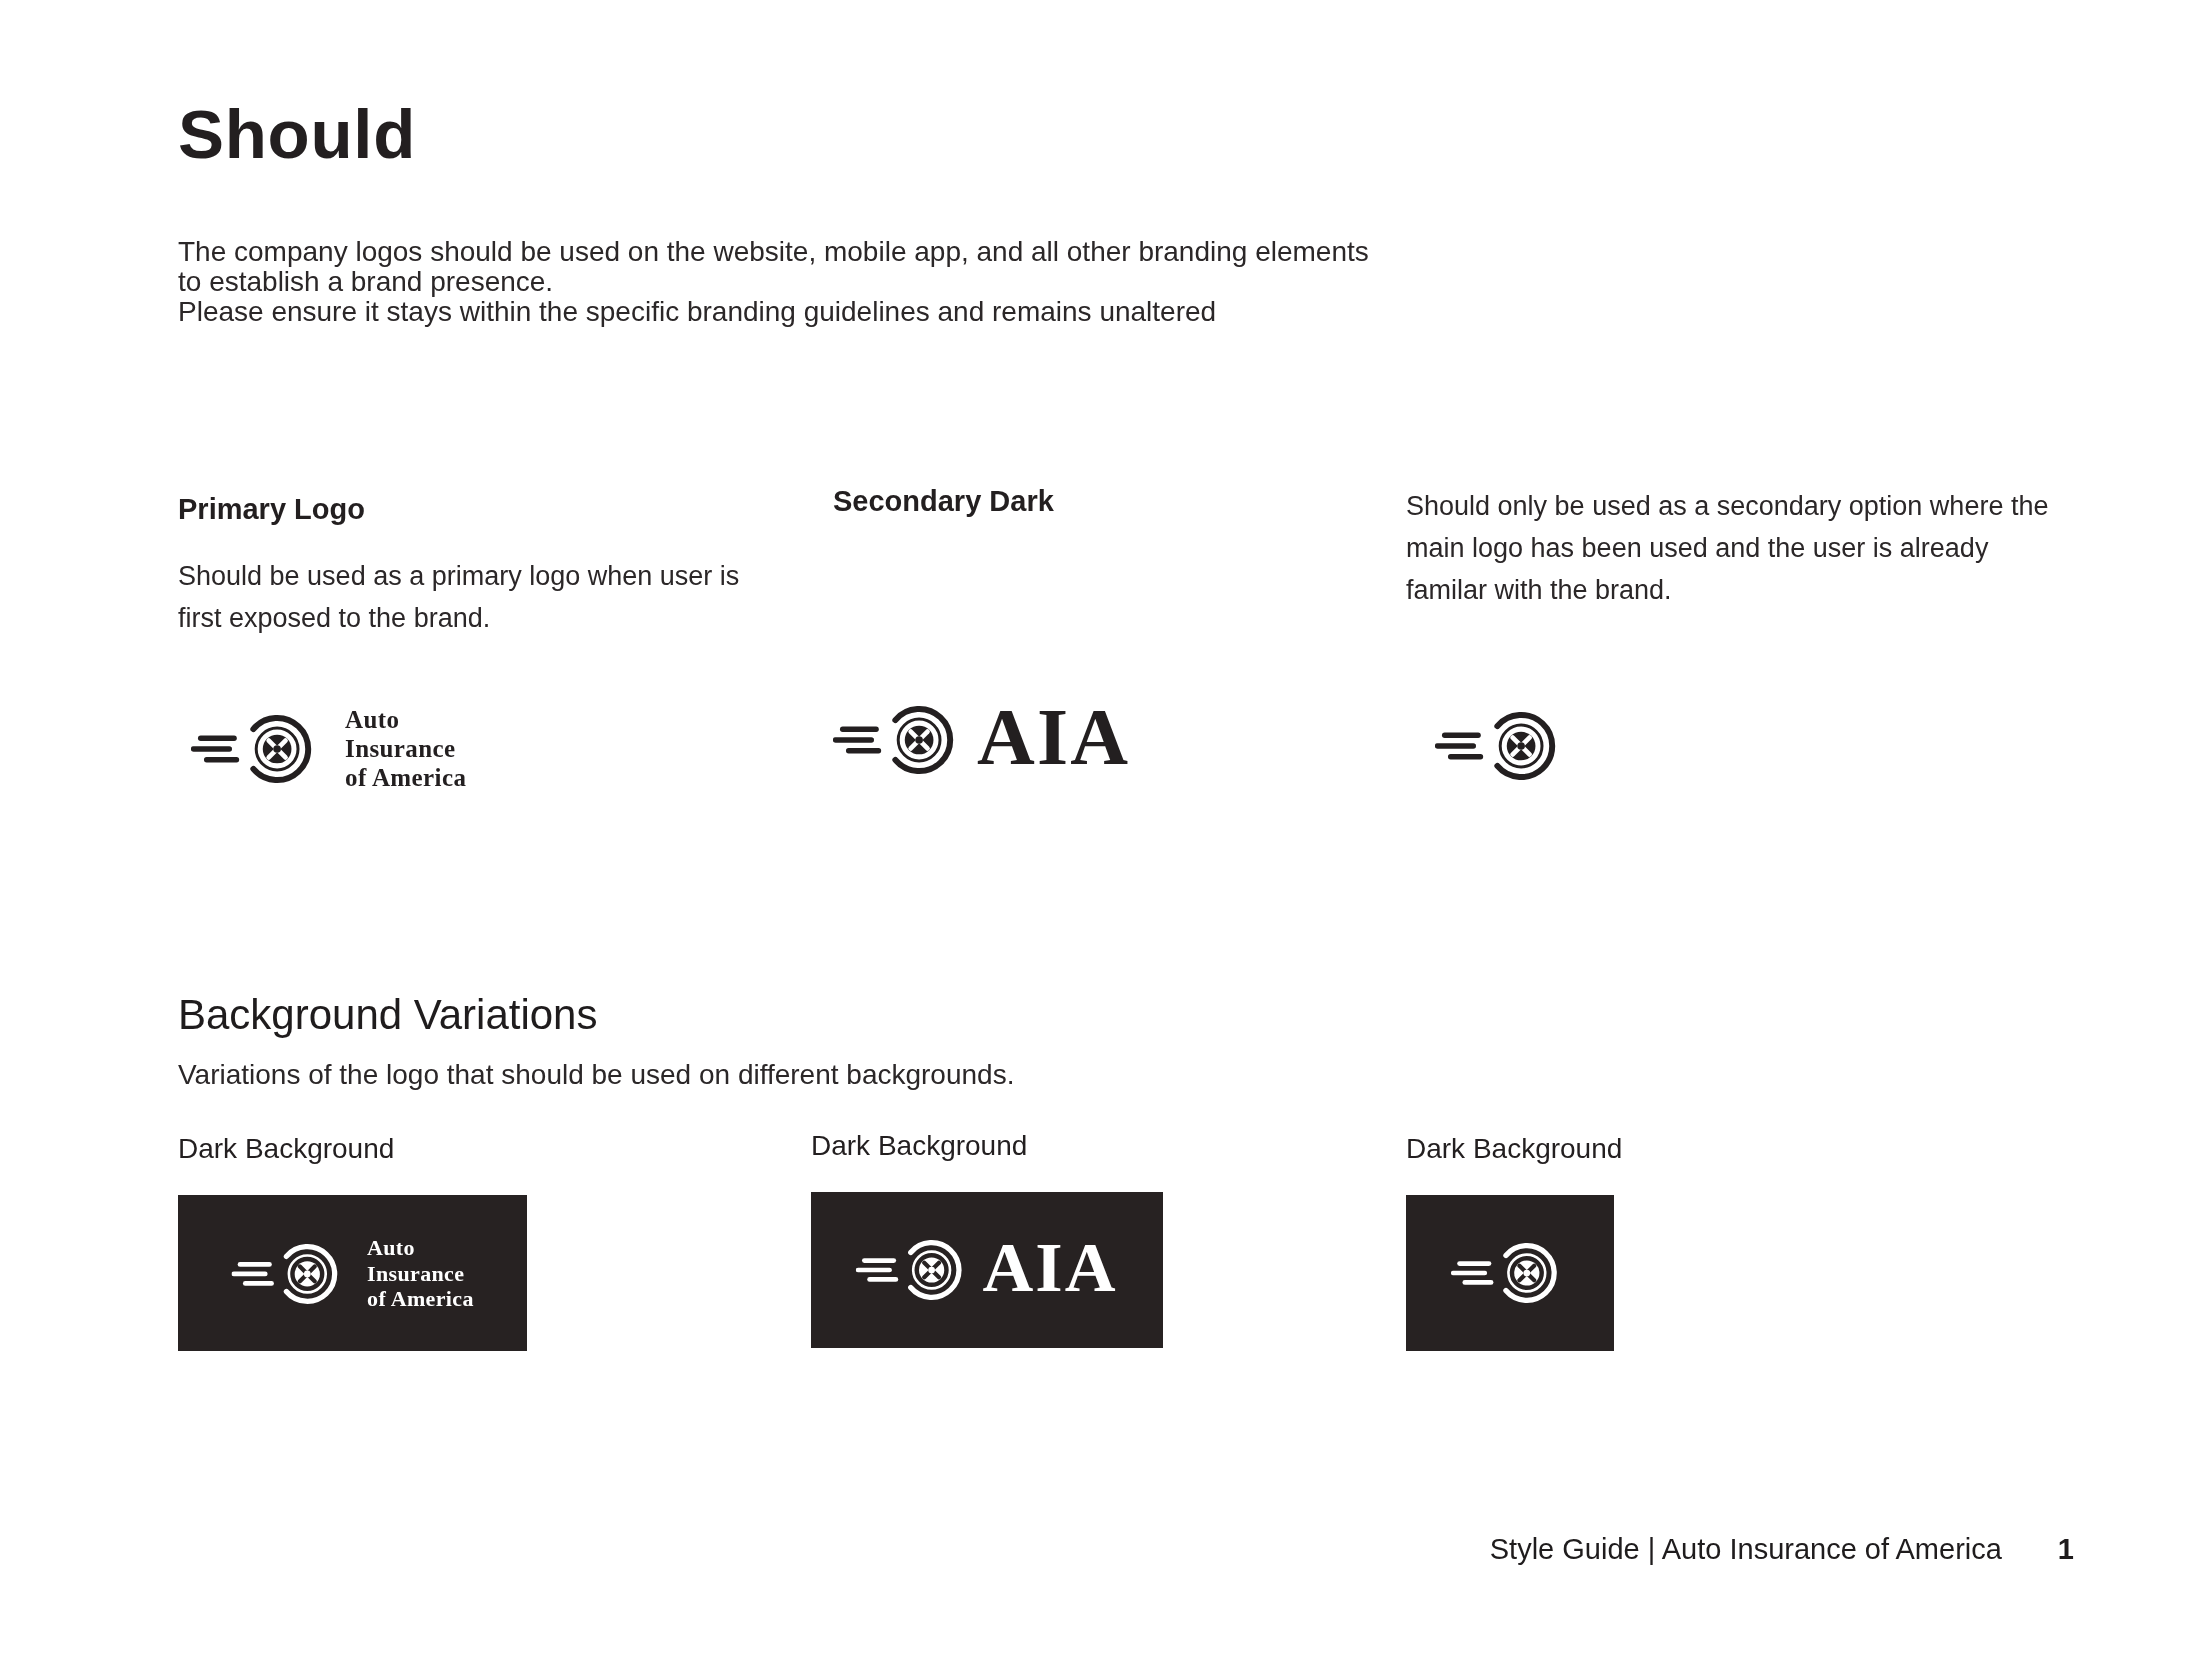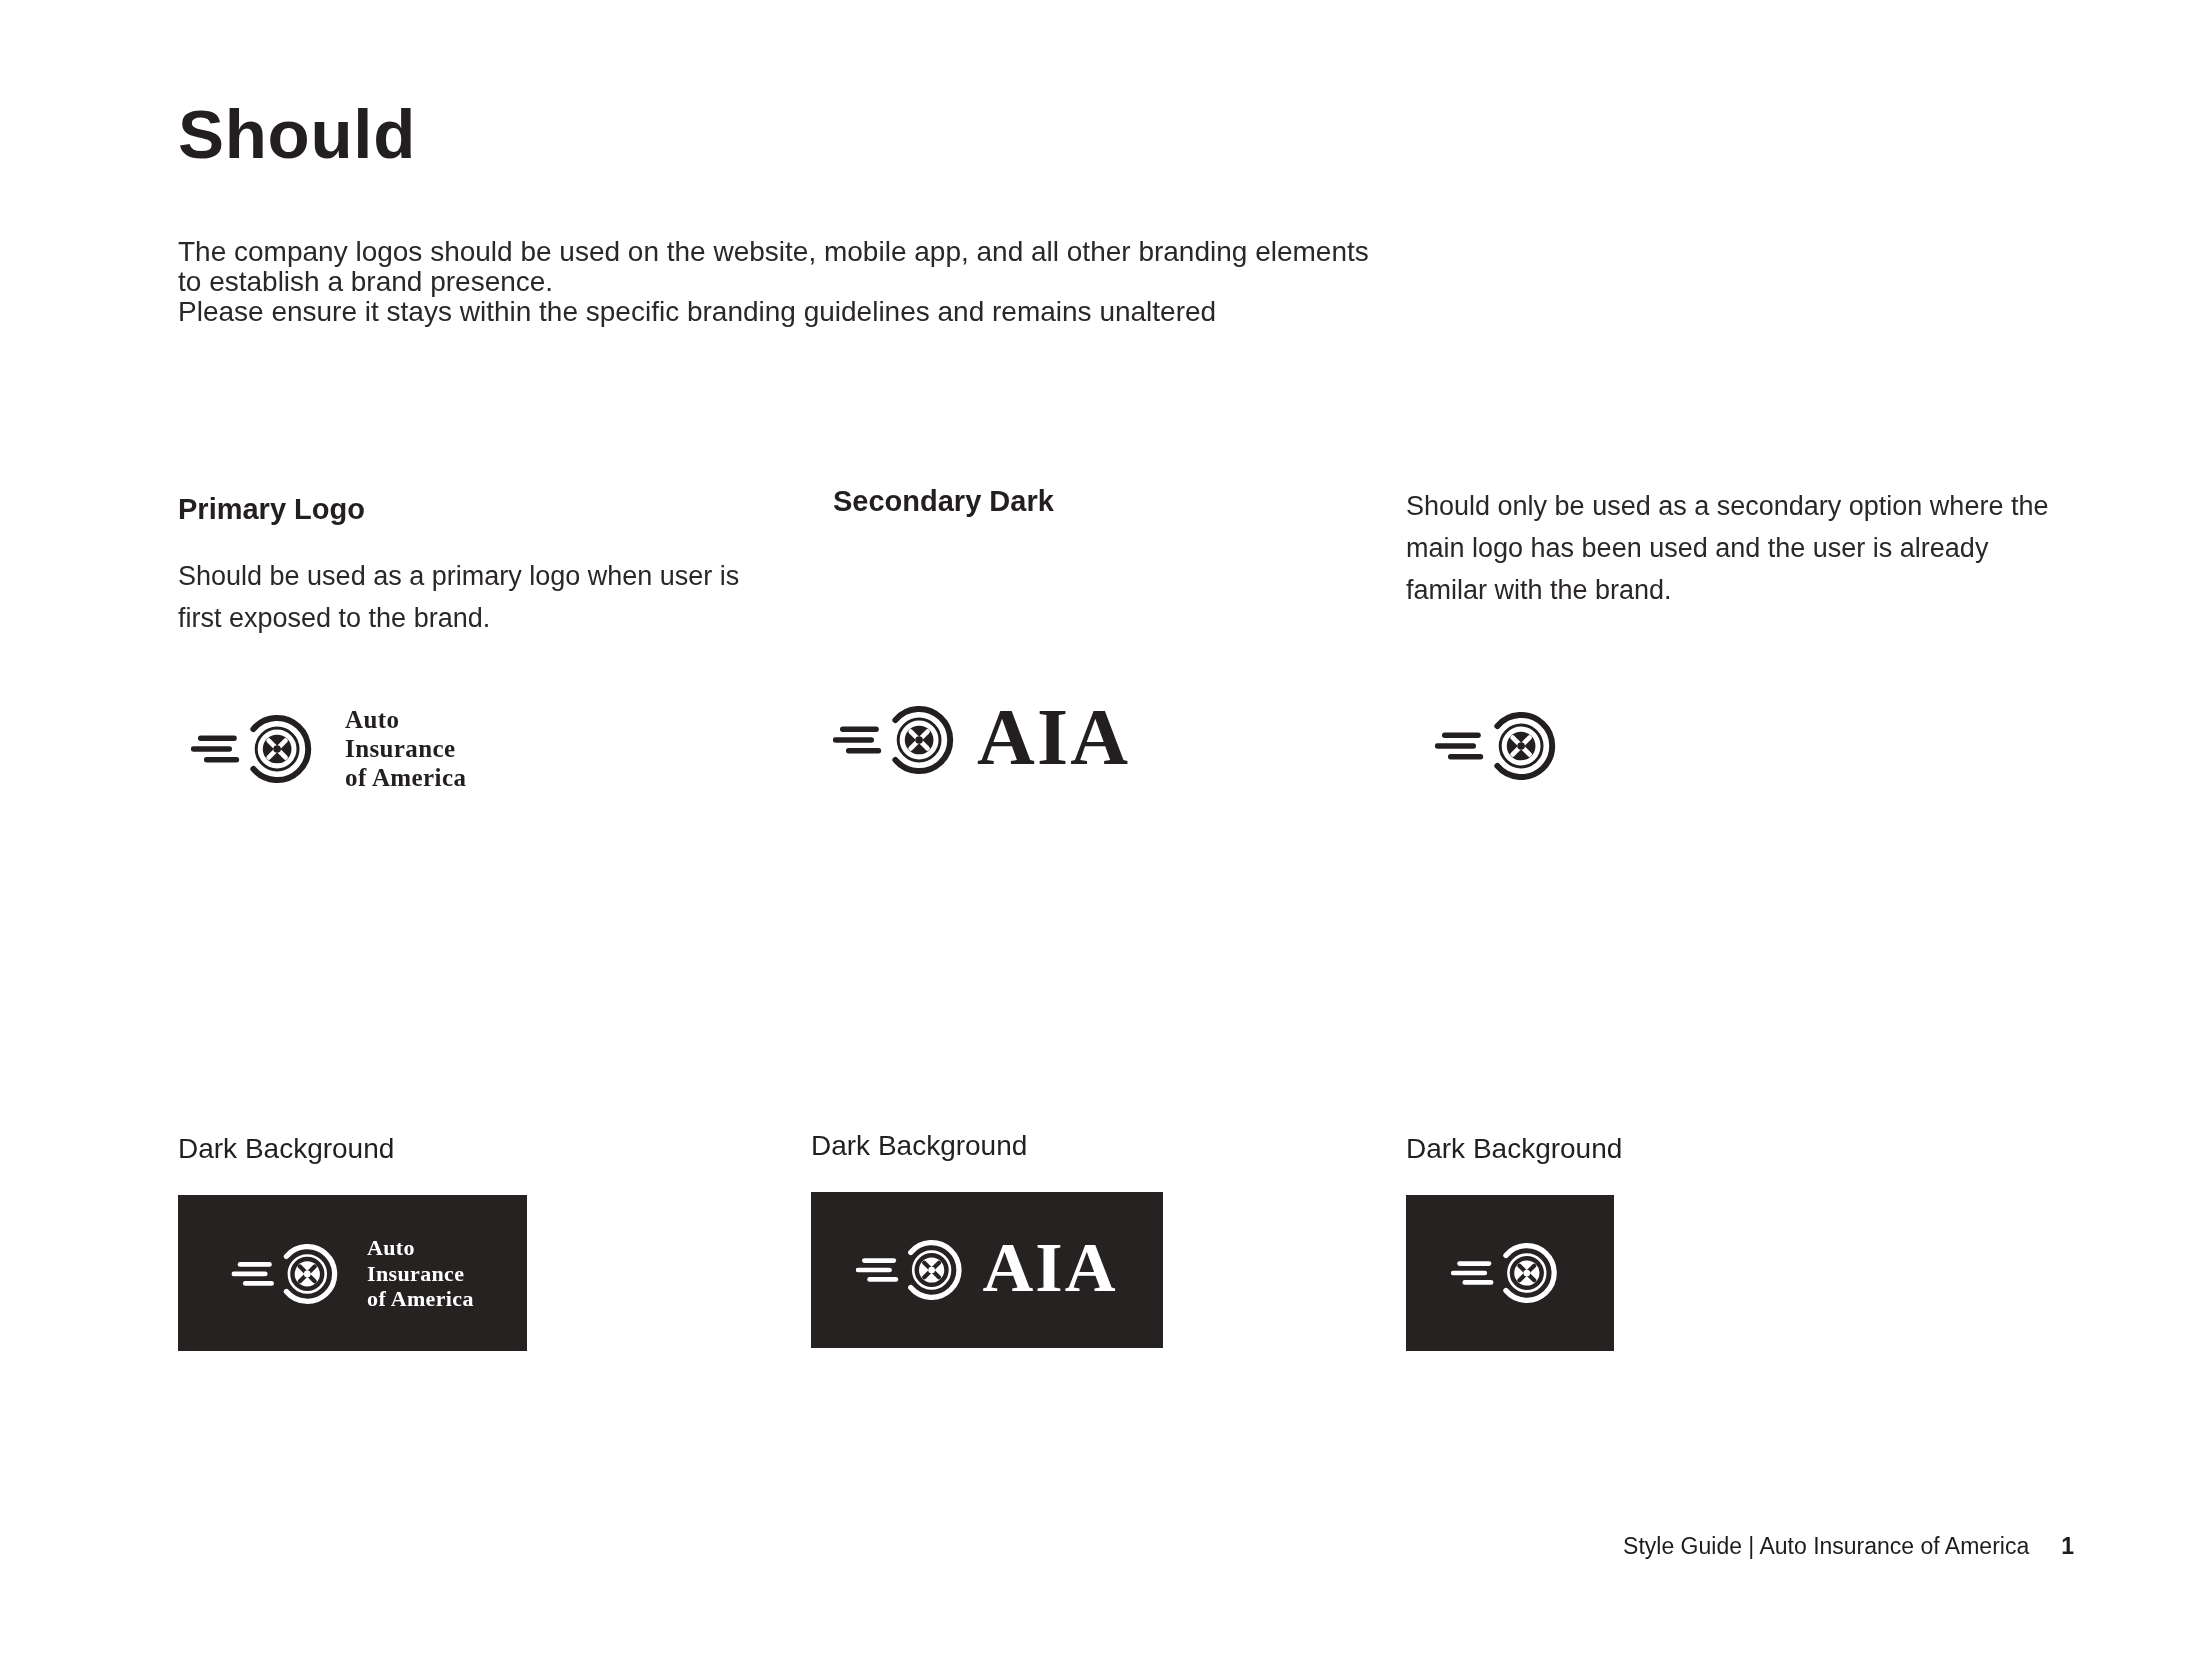--- a/index.html
+++ b/index.html
@@ -56,22 +56,22 @@
   .item3 { left:1406px; top:1133px; }
   .dark-box { background:#272222; display:flex; align-items:center; justify-content:center; }
   .item1 .dark-box { width:349px; height:156px; }
   .item2 .dark-box { width:352px; height:156px; }
   .item3 .dark-box { width:208px; height:156px; }
   .dark-box .logo { transform:scale(0.88); transform-origin:center center; }
 
   
   .footer {
     position:absolute; top:1533px; right:131px;
-    display:flex; align-items:baseline; gap:32px;
-    font-size:23px; color:#1f1c1d;
+    display:flex; align-items:baseline; gap:56px;
+    font-size:29px; color:#1f1c1d;
   }
   .footer .pageno { font-weight:700; }
 </style>
 </head>
 <body>
 
 <div class="page">
 
   <h1 class="title">Should</h1>
 
@@ -143,20 +143,24 @@
             <circle class="ink-f" cx="72" cy="36" r="12"></circle>
             <line class="bg-s" x1="65" y1="29" x2="79" y2="43" stroke-width="4"></line>
             <line class="bg-s" x1="79" y1="29" x2="65" y2="43" stroke-width="4"></line>
             <circle class="ink-f" cx="72" cy="36" r="3.2"></circle>
           </g>
         </svg>
       </div>
     </div>
   </section>
 
+  <div class="bgvar-head">
+    <h2>Background Variations</h2>
+    <p>Variations of the logo that should be used on different backgrounds.</p>
+  </div>
 
   <div class="bg-item item1">
     <div class="bg-label">Dark Background</div>
     <div class="dark-box">
       <div class="logo logo-primary inverse">
         <svg class="wheel-svg" viewBox="0 0 112 72">
           <g stroke-linecap="round">
             <line class="ink-s" x1="8" y1="27" x2="36" y2="27" stroke-width="4.5"></line>
             <line class="ink-s" x1="2" y1="36" x2="32" y2="36" stroke-width="4.5"></line>
             <line class="ink-s" x1="13" y1="45" x2="38" y2="45" stroke-width="4.5"></line>

